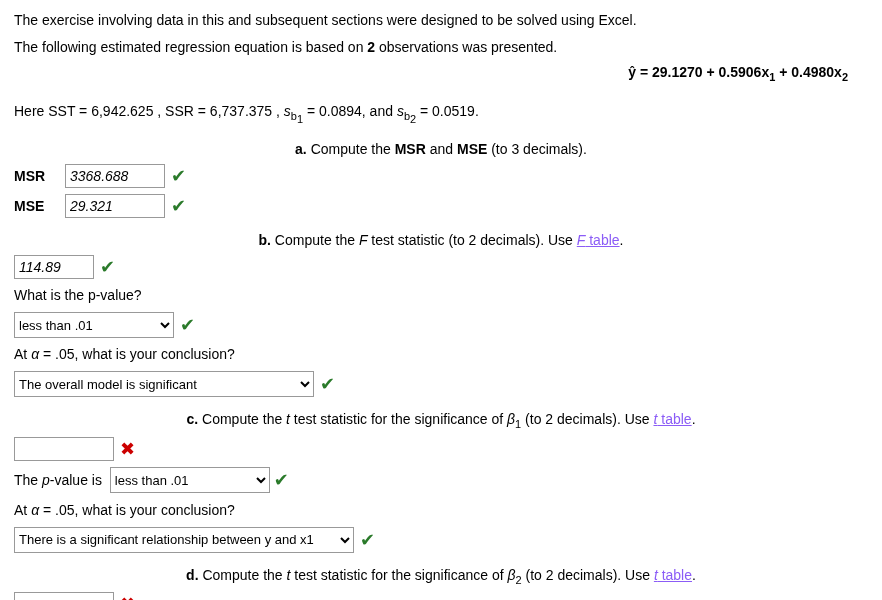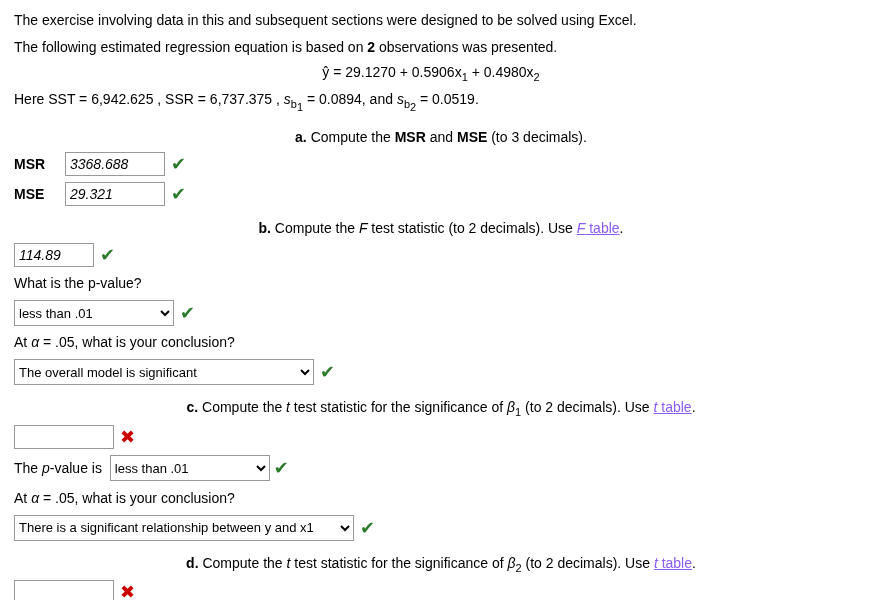--- a/index.html
+++ b/index.html
@@ -8,23 +8,24 @@
       font-size: 14px;
       background: #fff;
       color: #000;
       padding: 10px 14px;
       width: 882px;
       min-height: 600px;
     }
     .line { margin-bottom: 6px; line-height: 1.5; }
     .equation-row {
       display: flex;
-      justify-content: center;
-      margin-bottom: 6px;
+      justify-content: flex-end;
+      margin-bottom: 18px;
       padding-right: 20px;
+      font-weight: bold;
     }
     .equation {
       font-size: 14px;
     }
     .blue { color: #8b5cf6; cursor: pointer; text-decoration: underline; }
     .section-label { margin-top: 12px; margin-bottom: 4px; text-align: center; }
     .input-row {
       display: flex;
       align-items: center;
       margin-bottom: 6px;

